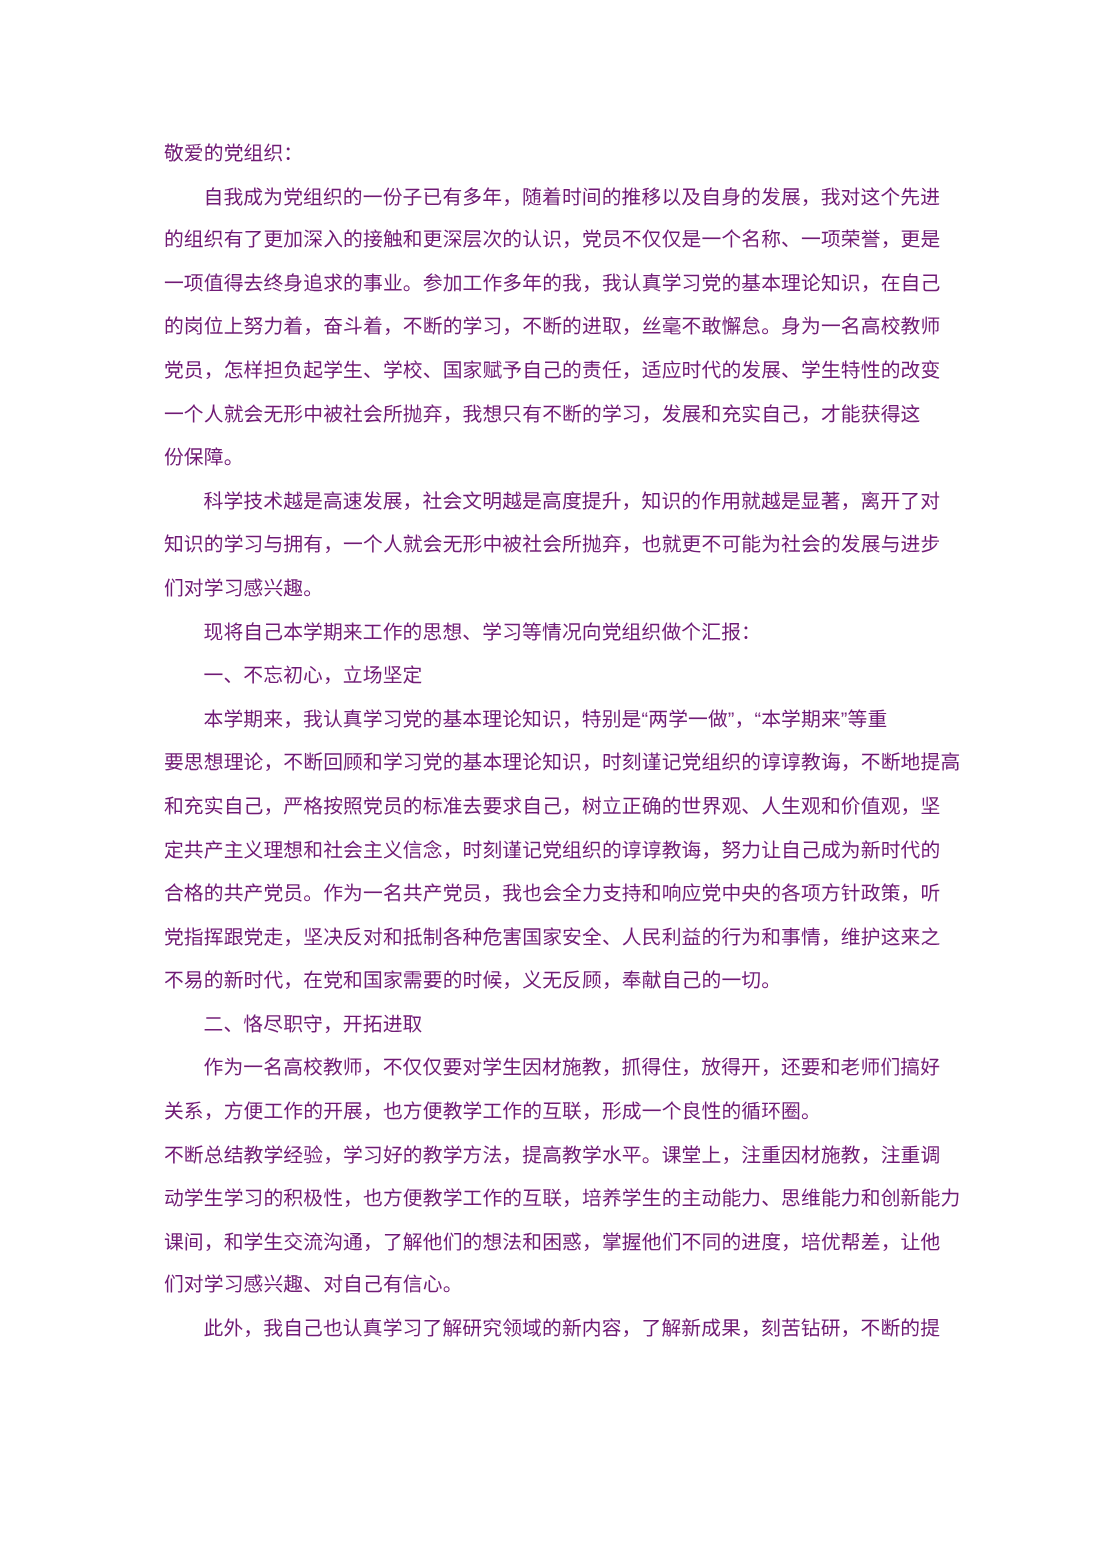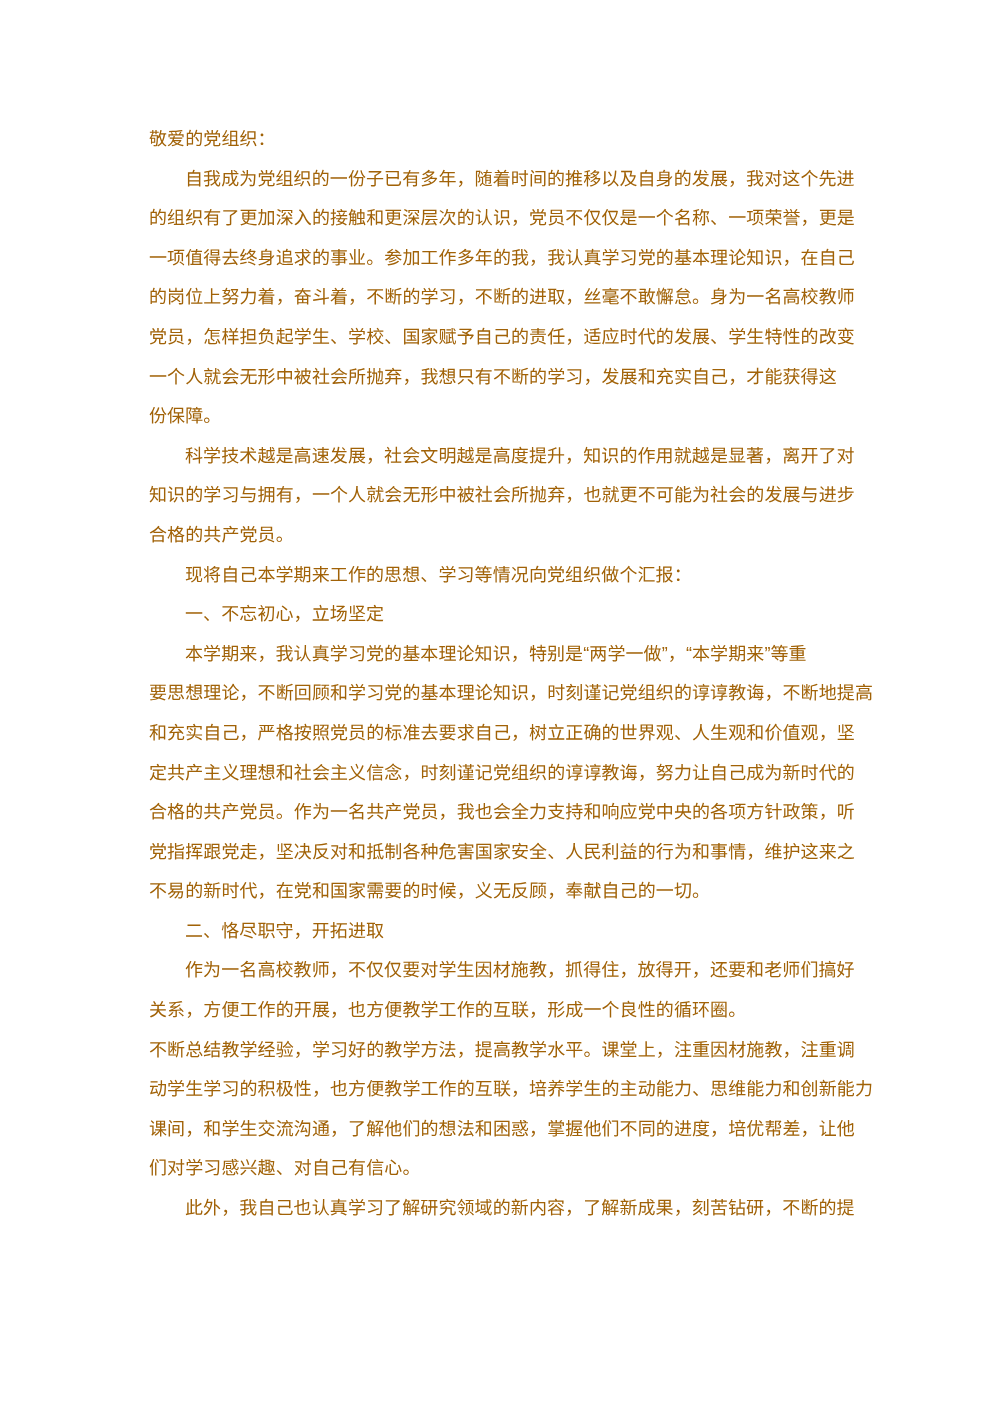--- a/index.html
+++ b/index.html
@@ -22,21 +22,21 @@
   .text-block {
     position: absolute;
     left: 149px;
     top: 120px;
     width: 716px;
   }
   .line {
     font-size: 18px;
     line-height: 39.6px;
     height: 39.6px;
-    color: #a16207;
+    color: #701a75;
     white-space: pre;
     letter-spacing: 0.1px;
     text-align: left;
   }
   .line.indent {
     text-indent: 36px;
   }
 </style>
 </head>
 <body style="background: rgb(255, 255, 255);">
@@ -46,21 +46,21 @@
       <div class="line">敬爱的党组织：</div>
       <div class="line indent">自我成为党组织的一份子已有多年，随着时间的推移以及自身的发展，我对这个先进</div>
       <div class="line">的组织有了更加深入的接触和更深层次的认识，党员不仅仅是一个名称、一项荣誉，更是</div>
       <div class="line">一项值得去终身追求的事业。参加工作多年的我，我认真学习党的基本理论知识，在自己</div>
       <div class="line">的岗位上努力着，奋斗着，不断的学习，不断的进取，丝毫不敢懈怠。身为一名高校教师</div>
       <div class="line">党员，怎样担负起学生、学校、国家赋予自己的责任，适应时代的发展、学生特性的改变</div>
       <div class="line">一个人就会无形中被社会所抛弃，我想只有不断的学习，发展和充实自己，才能获得这</div>
       <div class="line">份保障。</div>
       <div class="line indent">科学技术越是高速发展，社会文明越是高度提升，知识的作用就越是显著，离开了对</div>
       <div class="line">知识的学习与拥有，一个人就会无形中被社会所抛弃，也就更不可能为社会的发展与进步</div>
-      <div class="line">合格的共产党员。</div>
+      <div class="line">们对学习感兴趣。</div>
       <div class="line indent">现将自己本学期来工作的思想、学习等情况向党组织做个汇报：</div>
       <div class="line indent">一、不忘初心，立场坚定</div>
       <div class="line indent">本学期来，我认真学习党的基本理论知识，特别是“两学一做”，“本学期来”等重</div>
       <div class="line">要思想理论，不断回顾和学习党的基本理论知识，时刻谨记党组织的谆谆教诲，不断地提高</div>
       <div class="line">和充实自己，严格按照党员的标准去要求自己，树立正确的世界观、人生观和价值观，坚</div>
       <div class="line">定共产主义理想和社会主义信念，时刻谨记党组织的谆谆教诲，努力让自己成为新时代的</div>
       <div class="line">合格的共产党员。作为一名共产党员，我也会全力支持和响应党中央的各项方针政策，听</div>
       <div class="line">党指挥跟党走，坚决反对和抵制各种危害国家安全、人民利益的行为和事情，维护这来之</div>
       <div class="line">不易的新时代，在党和国家需要的时候，义无反顾，奉献自己的一切。</div>
       <div class="line indent">二、恪尽职守，开拓进取</div>

